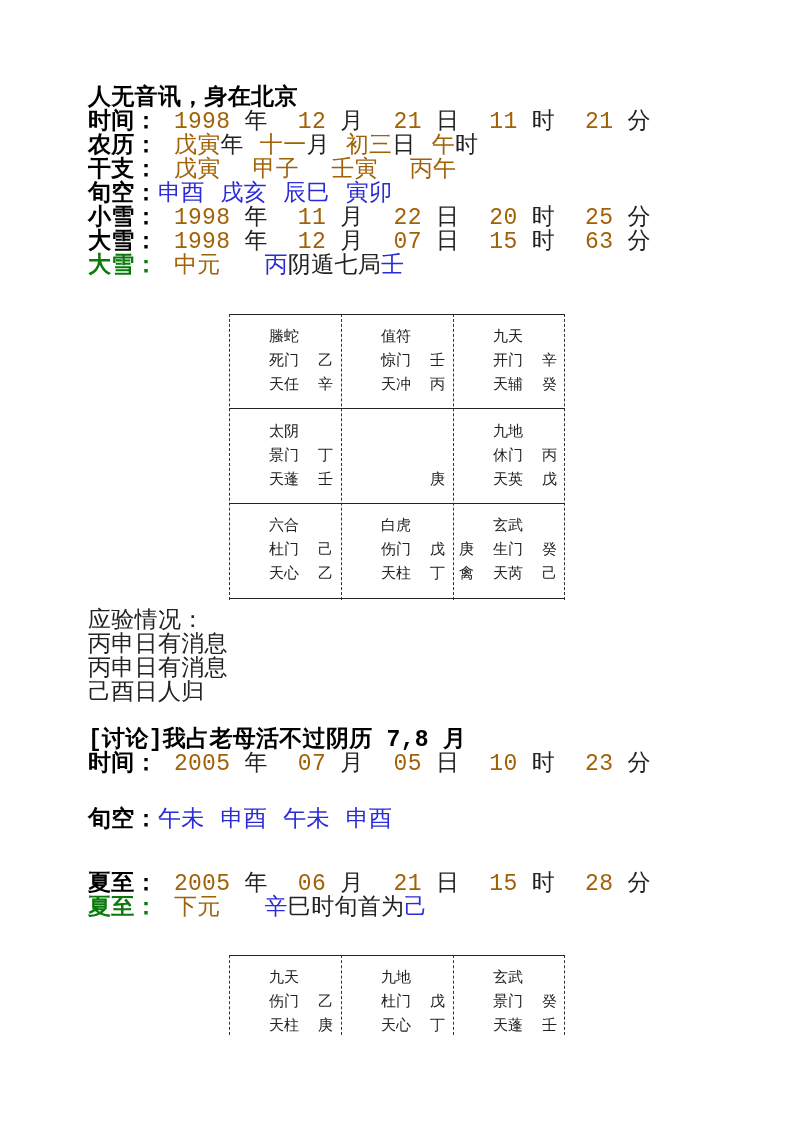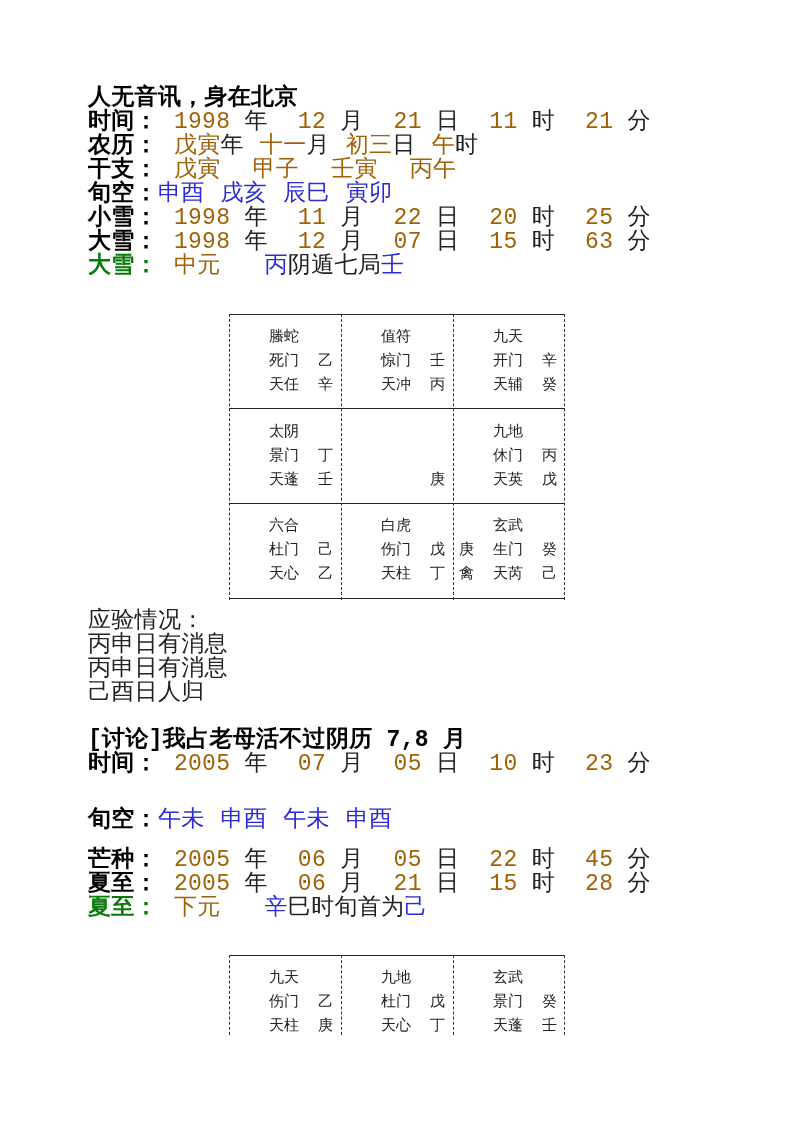--- a/index.html
+++ b/index.html
@@ -156,23 +156,20 @@
   <div class="line" style="top:752px">
     <span class="lbl">时间：</span><span class="r">2005</span> <span class="k">年</span> <span class="r">07</span> <span class="k">月</span> <span class="r">05</span> <span class="k">日</span> <span class="r">10</span> <span class="k">时</span> <span class="r">23</span> <span class="k">分</span>
   </div>
 
 
 
   <div class="line" style="top:808px">
     <span class="lbl">旬空：</span><span class="b">午未</span><span class="sp"></span><span class="b">申酉</span><span class="sp"></span><span class="b">午未</span><span class="sp"></span><span class="b">申酉</span>
   </div>
 
-  <div class="line" style="top:848px">
-    <span class="lbl">芒种：</span><span class="r">2005</span> <span class="k">年</span> <span class="r">06</span> <span class="k">月</span> <span class="r">05</span> <span class="k">日</span> <span class="r">22</span> <span class="k">时</span> <span class="r">45</span> <span class="k">分</span>
-  </div>
 
   <div class="line" style="top:872px">
     <span class="lbl">夏至：</span><span class="r">2005</span> <span class="k">年</span> <span class="r">06</span> <span class="k">月</span> <span class="r">21</span> <span class="k">日</span> <span class="r">15</span> <span class="k">时</span> <span class="r">28</span> <span class="k">分</span>
   </div>
 
   <div class="line" style="top:896px">
     <span class="lbl green">夏至：</span><span class="r">下元</span><span class="sp2"></span><span class="b">辛</span><span class="k">巳时旬首为</span><span class="b">己</span>
   </div>
 
 

